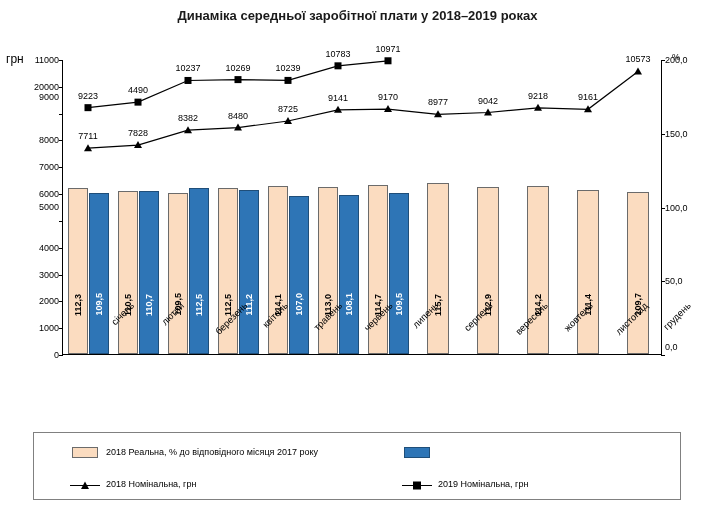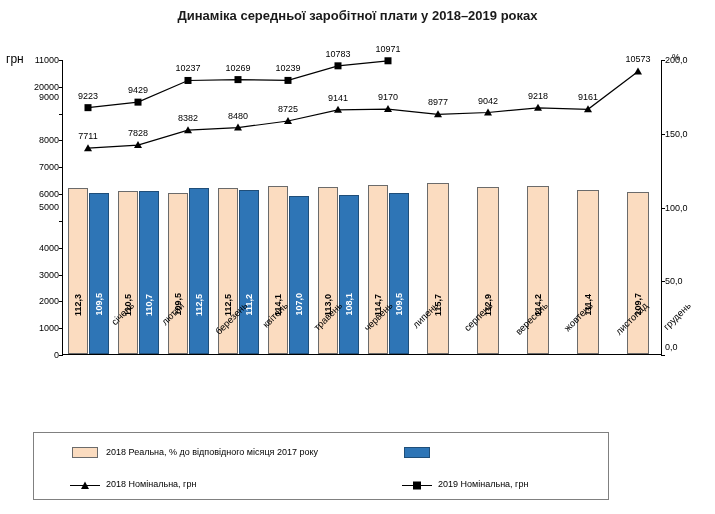--- a/index.html
+++ b/index.html
@@ -80,21 +80,21 @@
     position:absolute;
     font-size:9px;
     white-space:nowrap;
     transform:translate(-50%,-100%);
   }
   svg.overlay{
     position:absolute;left:0;top:0;width:600px;height:295px;overflow:visible;
   }
   
   #legend{
-    position:absolute;left:33px;top:432px;width:576px;height:68px;
+    position:absolute;left:33px;top:432px;width:648px;height:68px;
     border:1px solid #808080;
     box-sizing:border-box;
   }
   .leg-row{position:absolute;width:100%;height:34px;}
   .leg-item{position:absolute;font-size:9px;white-space:nowrap;}
   .leg-swatch{
     position:absolute;width:26px;height:11px;box-sizing:border-box;
   }
   .sw2018{background:#fbdcc0;border:1px solid #6b6b6b;}
   .sw2019{background:#2e75b6;border:1px solid #1f4e79;}
@@ -210,21 +210,21 @@
     <div class="ptlabel" style="left: 175px; top: 60.5818px;">8480</div>
     <div class="ptlabel" style="left: 225px; top: 54.0114px;">8725</div>
     <div class="ptlabel" style="left: 275px; top: 42.855px;">9141</div>
     <div class="ptlabel" style="left: 325px; top: 42.0773px;">9170</div>
     <div class="ptlabel" style="left: 375px; top: 47.2532px;">8977</div>
     <div class="ptlabel" style="left: 425px; top: 45.51px;">9042</div>
     <div class="ptlabel" style="left: 475px; top: 40.79px;">9218</div>
     <div class="ptlabel" style="left: 525px; top: 42.3186px;">9161</div>
     <div class="ptlabel" style="left: 575px; top: 4.45136px;">10573</div>
     <div class="ptlabel" style="left: 25px; top: 40.6559px;">9223</div>
-    <div class="ptlabel" style="left: 75px; top: 35.1314px;">9429</div>
+    <div class="ptlabel" style="left: 75px; top: 35.1314px;">4490</div>
     <div class="ptlabel" style="left: 125px; top: 13.4623px;">10237</div>
     <div class="ptlabel" style="left: 175px; top: 12.6041px;">10269</div>
     <div class="ptlabel" style="left: 225px; top: 13.4086px;">10239</div>
     <div class="ptlabel" style="left: 275px; top: -1.18045px;">10783</div>
     <div class="ptlabel" style="left: 325px; top: -6.22227px;">10971</div>
   </div>
 
 <div id="xlabels">
     <div class="xlab" style="left: 101px;">січень</div>
     <div class="xlab" style="left: 151px;">лютий</div>

